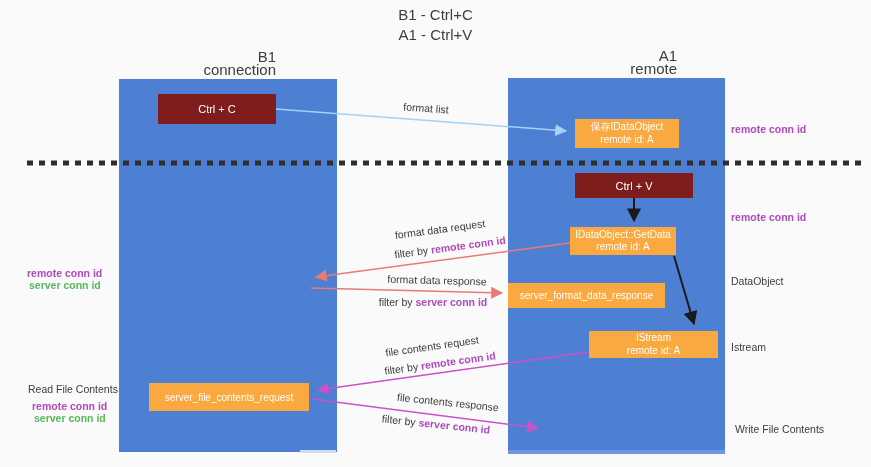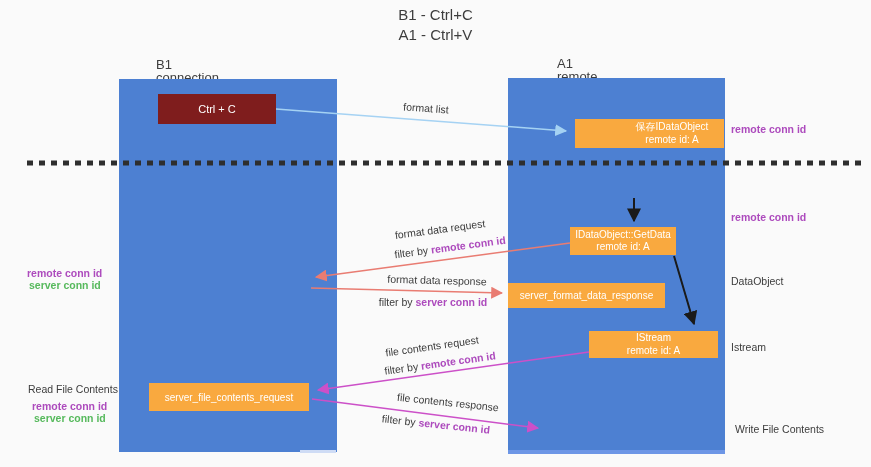--- a/index.html
+++ b/index.html
@@ -1,22 +1,22 @@
 <!DOCTYPE html>
 <html><head>
 <meta charset="utf-8">
 <style>
   html,body { margin:0; padding:0; background:#fafafa; font-family:"Liberation Sans",sans-serif; }
   .stage { position:relative; width:871px; height:467px; background:#fafafa; overflow:hidden; }
 
   .title { position:absolute; left:300px; top:5px; width:271px; text-align:center;
            font-size:15px; line-height:20px; color:#3d3d3d; }
 
-  .lane-header { position:absolute; width:120px; text-align:left; font-size:13px;
-                 line-height:13px; color:#3d3d3d;margin-top:8px; }
+  .lane-header { position:absolute; width:120px; text-align:right; font-size:15px;
+                 line-height:13px; color:#3d3d3d; }
 
   .lane { position:absolute; background:#4d80d2; }
 
   .node { position:absolute; display:flex; align-items:center; justify-content:center;
           color:#ffffff; text-align:center; font-size:10.5px; white-space:nowrap; }
   .node.orange { background:#f9a93f; }
   .node.green  { background:#7f1d1d; font-size:11px; }
   .node.two-line { flex-direction:column; font-size:10px; line-height:12.5px; }
 
   .edge-label { position:absolute; font-size:10.5px; color:#3c3c3c; white-space:nowrap;
@@ -83,25 +83,26 @@
 
     <line x1="674" y1="256" x2="694" y2="324" stroke="#1a1a1a" stroke-width="2" marker-end="url(#mBlack)"></line>
 
     <line x1="589" y1="352" x2="318" y2="390" stroke="#cc50c8" stroke-width="1.5" marker-end="url(#mMagenta)"></line>
 
     <line x1="312" y1="399" x2="538" y2="428" stroke="#cc50c8" stroke-width="1.5" marker-end="url(#mMagenta)"></line>
   </svg>
 
   <div class="node green" style="left:158px;top:94px;width:118px;height:30px;">Ctrl + C</div>
 
-  <div class="node orange two-line" style="left:575px;top:119px;width:104px;height:29px;padding-left:45px;">
+  <div class="node orange two-line" style="left:575px;top:119px;width:104px;height:29px;">
     <div>保存IDataObject</div>
     <div>remote id: A</div>
   </div>
 
+  <div class="node green" style="left:575px;top:173px;width:118px;height:25px;">Ctrl + V</div>
 
   <div class="node orange two-line" style="left:570px;top:227px;width:106px;height:28px;">
     <div>IDataObject::GetData</div>
     <div>remote id: A</div>
   </div>
 
 
   <div class="node orange" style="left:508px;top:283px;width:157px;height:25px;font-size:10px;">server_format_data_response</div>
 
   <div class="node orange two-line" style="left:589px;top:331px;width:129px;height:27px;">

